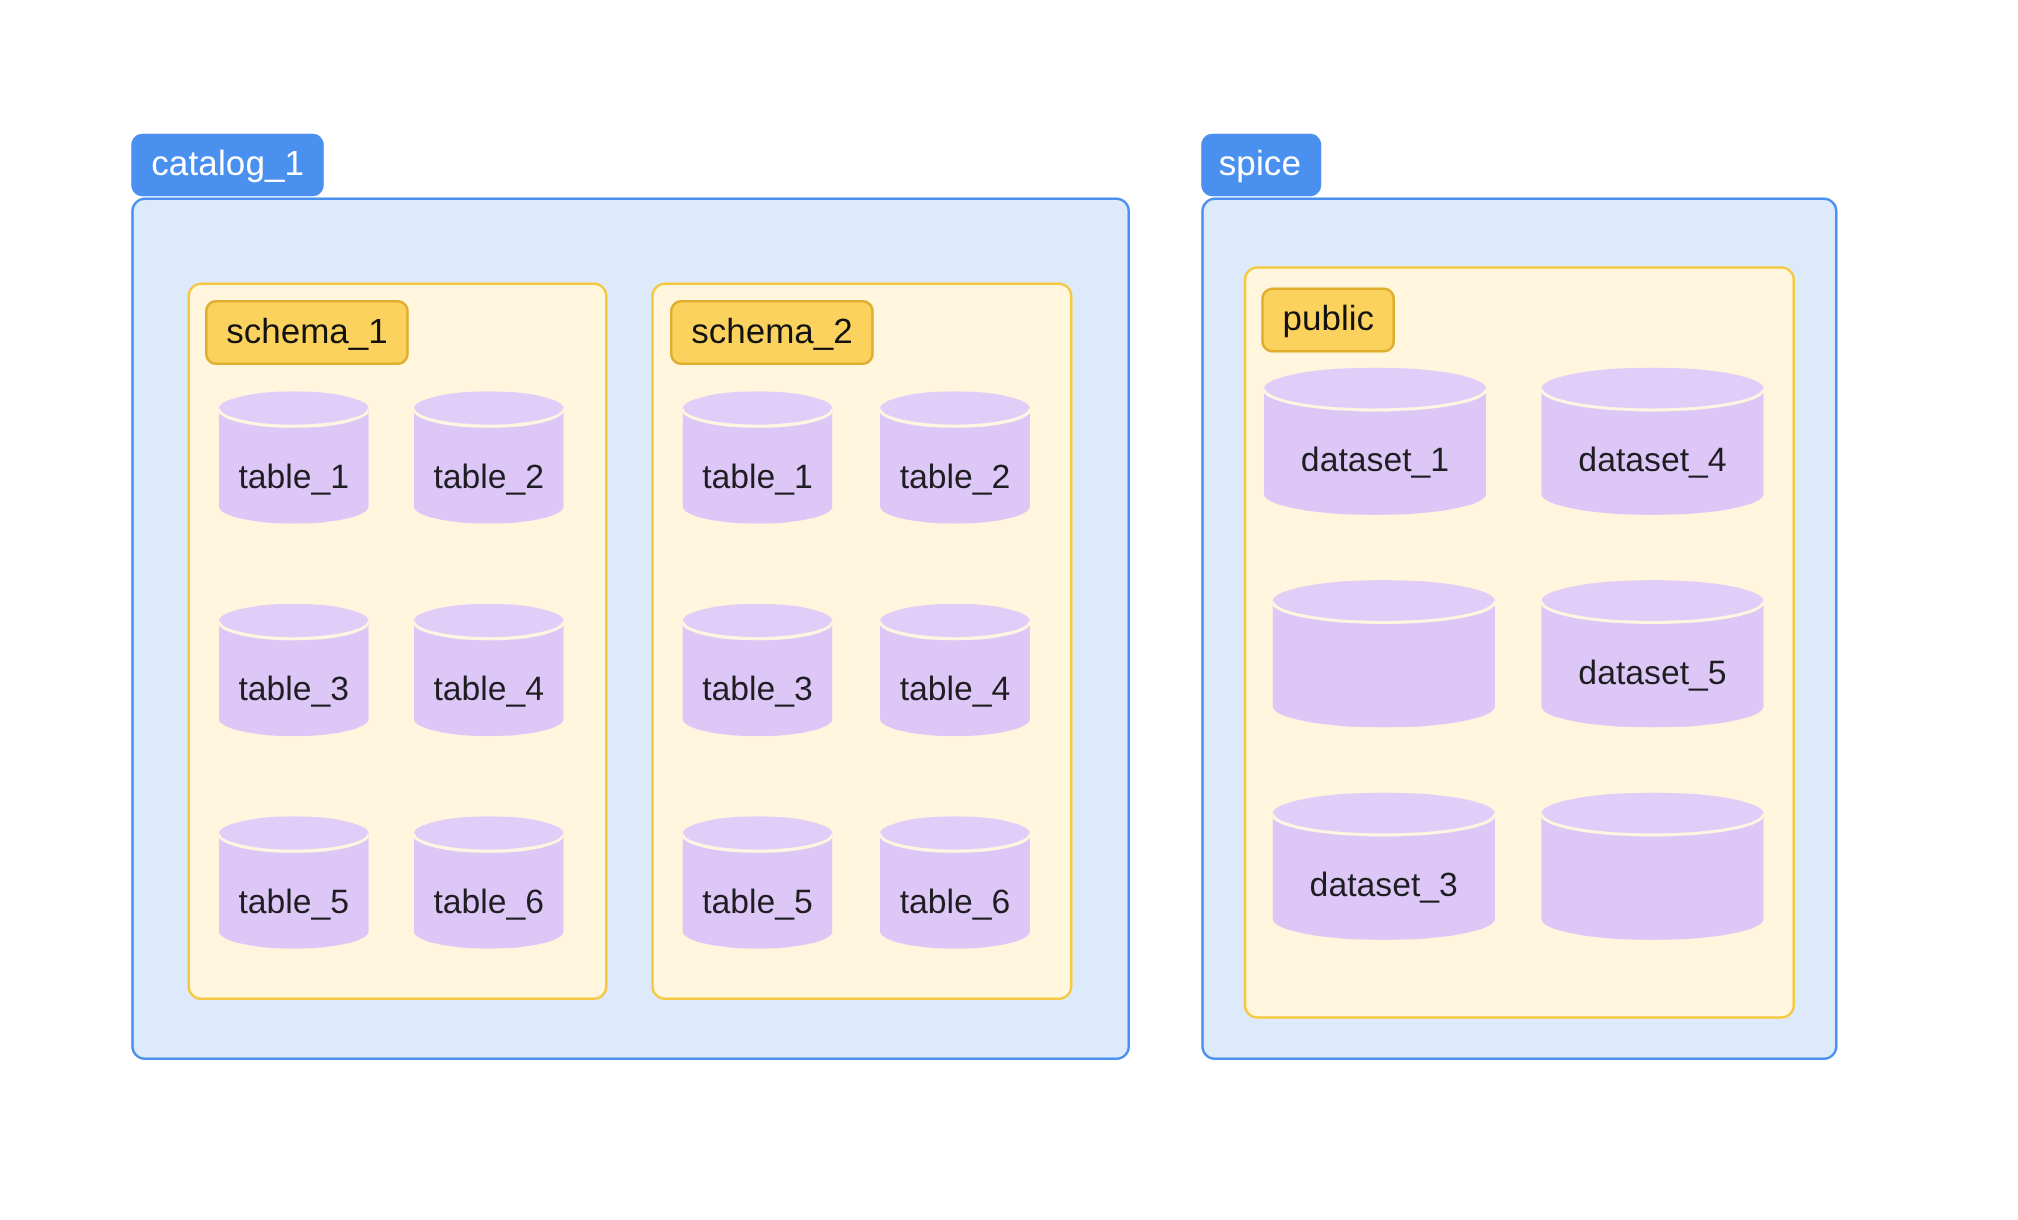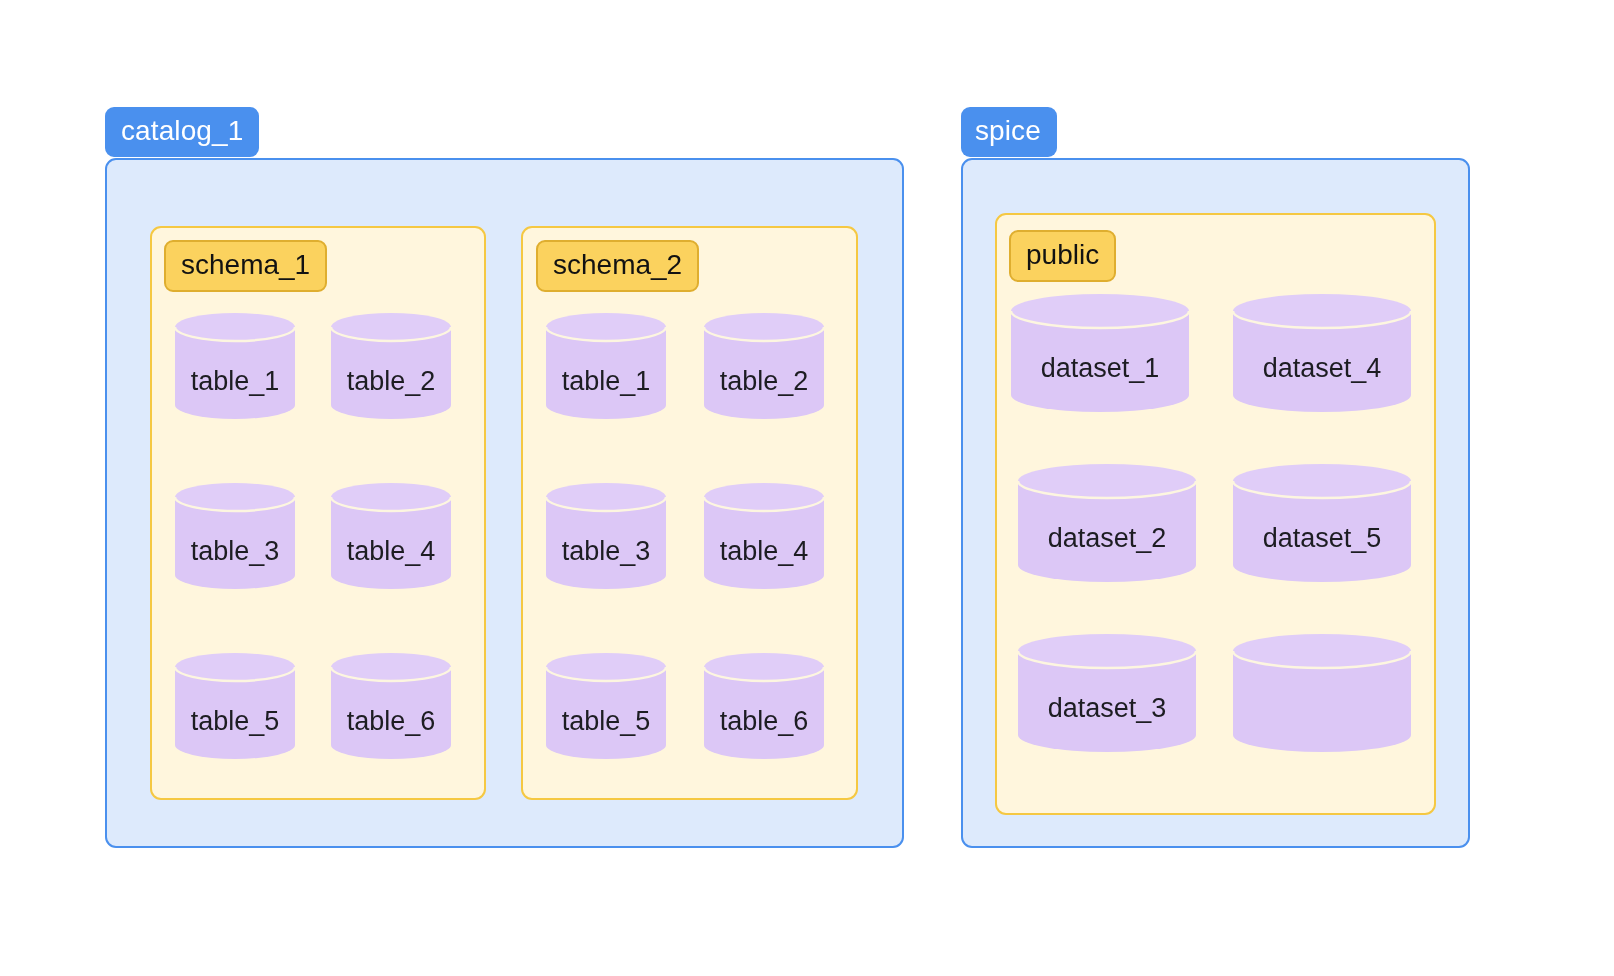--- a/index.html
+++ b/index.html
@@ -236,21 +236,20 @@
       </svg>
       <div class="cyl-label">dataset_4</div>
     </div>
 
     <div class="cyl" style="left:1018px;top:464px;width:178px;height:118px;">
       <svg class="cyl-svg" viewBox="0 0 178 118" preserveAspectRatio="none">
         <path d="M0,17 L0,101 A89,17 0 0 0 178,101 L178,17 Z" fill="#dcc7f6"></path>
         <ellipse cx="89" cy="17" rx="89" ry="17" fill="#e0cdf8"></ellipse>
         <path d="M0,17 A89,17 0 0 0 178,17" fill="none" stroke="#fdf6e0" stroke-width="2.5"></path>
       </svg>
-      <div class="cyl-label">dataset_2</div>
     </div>
 
     <div class="cyl" style="left:1233px;top:464px;width:178px;height:118px;">
       <svg class="cyl-svg" viewBox="0 0 178 118" preserveAspectRatio="none">
         <path d="M0,17 L0,101 A89,17 0 0 0 178,101 L178,17 Z" fill="#dcc7f6"></path>
         <ellipse cx="89" cy="17" rx="89" ry="17" fill="#e0cdf8"></ellipse>
         <path d="M0,17 A89,17 0 0 0 178,17" fill="none" stroke="#fdf6e0" stroke-width="2.5"></path>
       </svg>
       <div class="cyl-label">dataset_5</div>
     </div>

